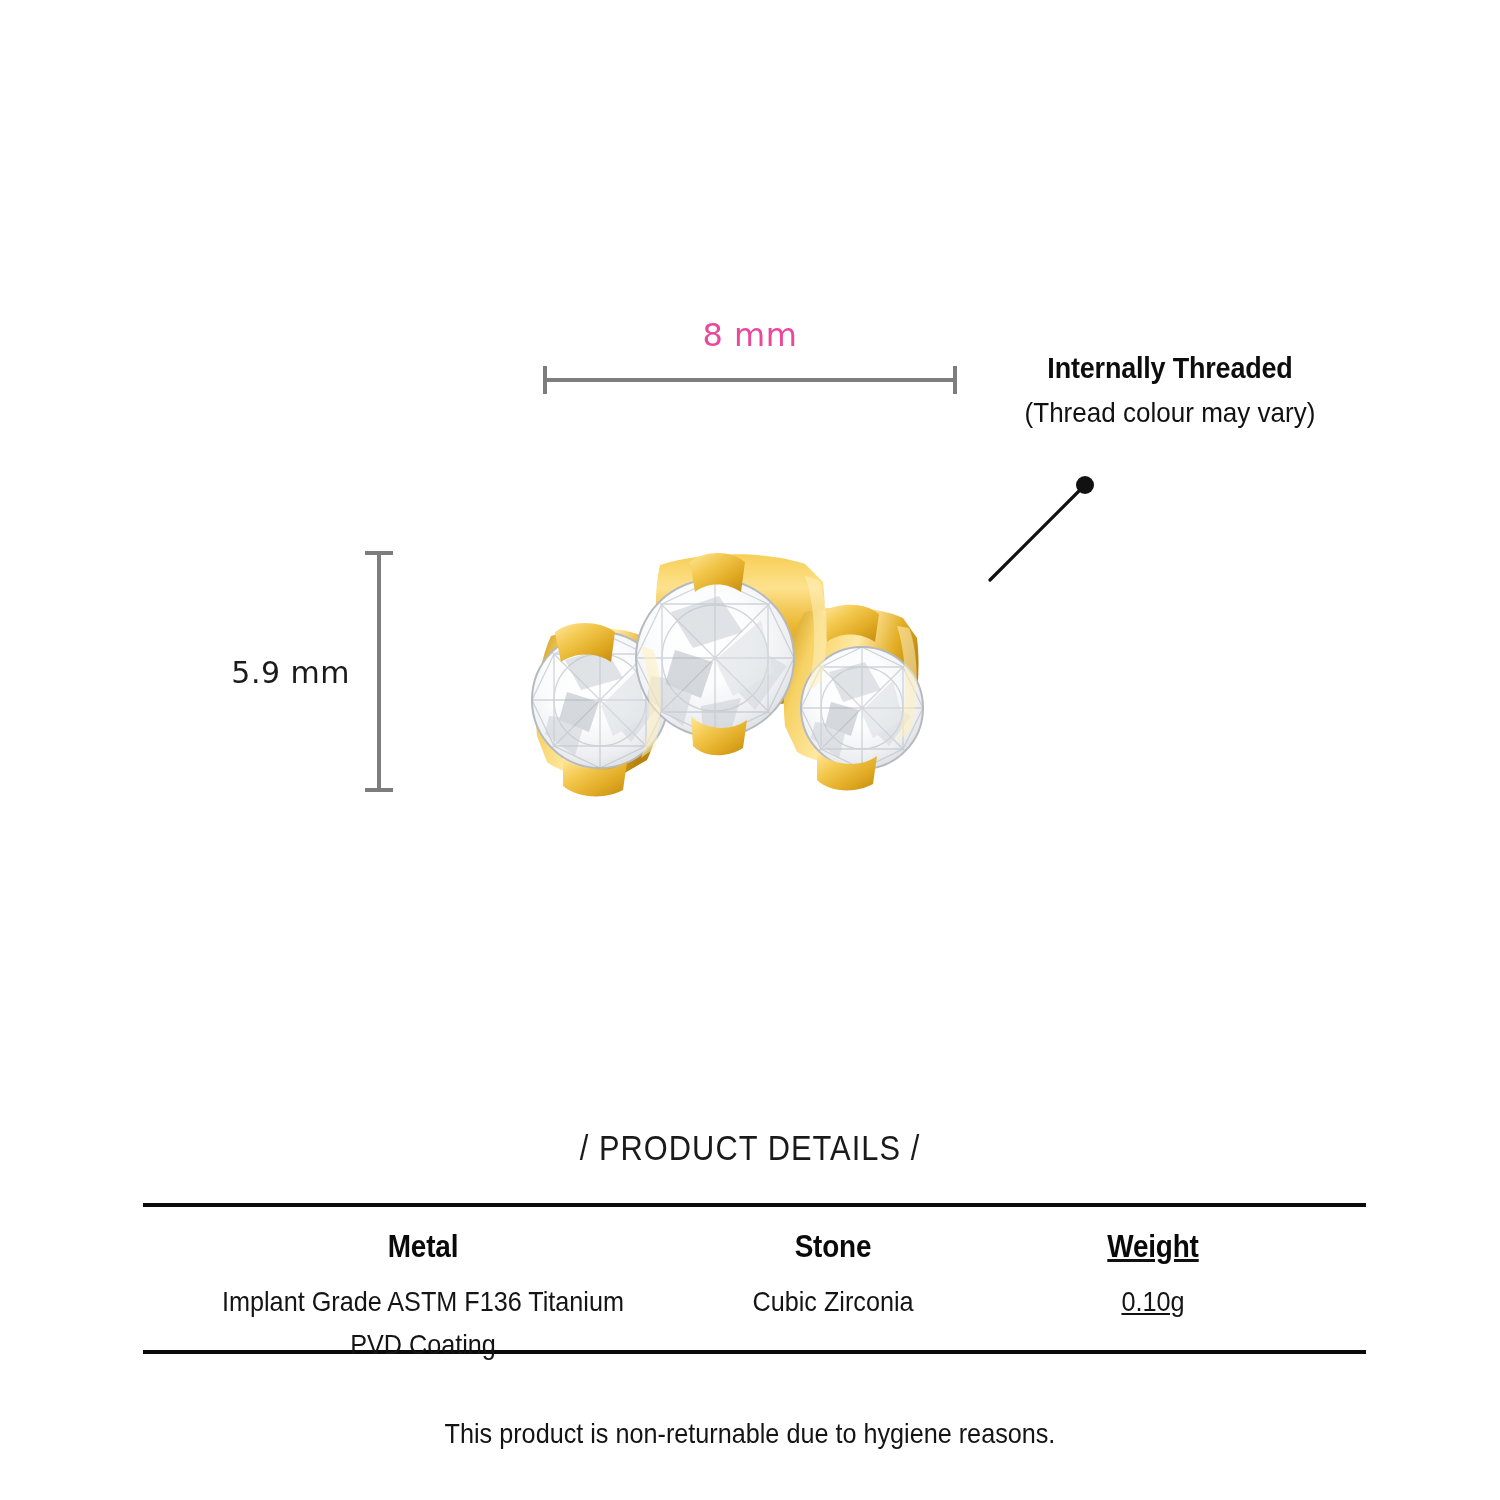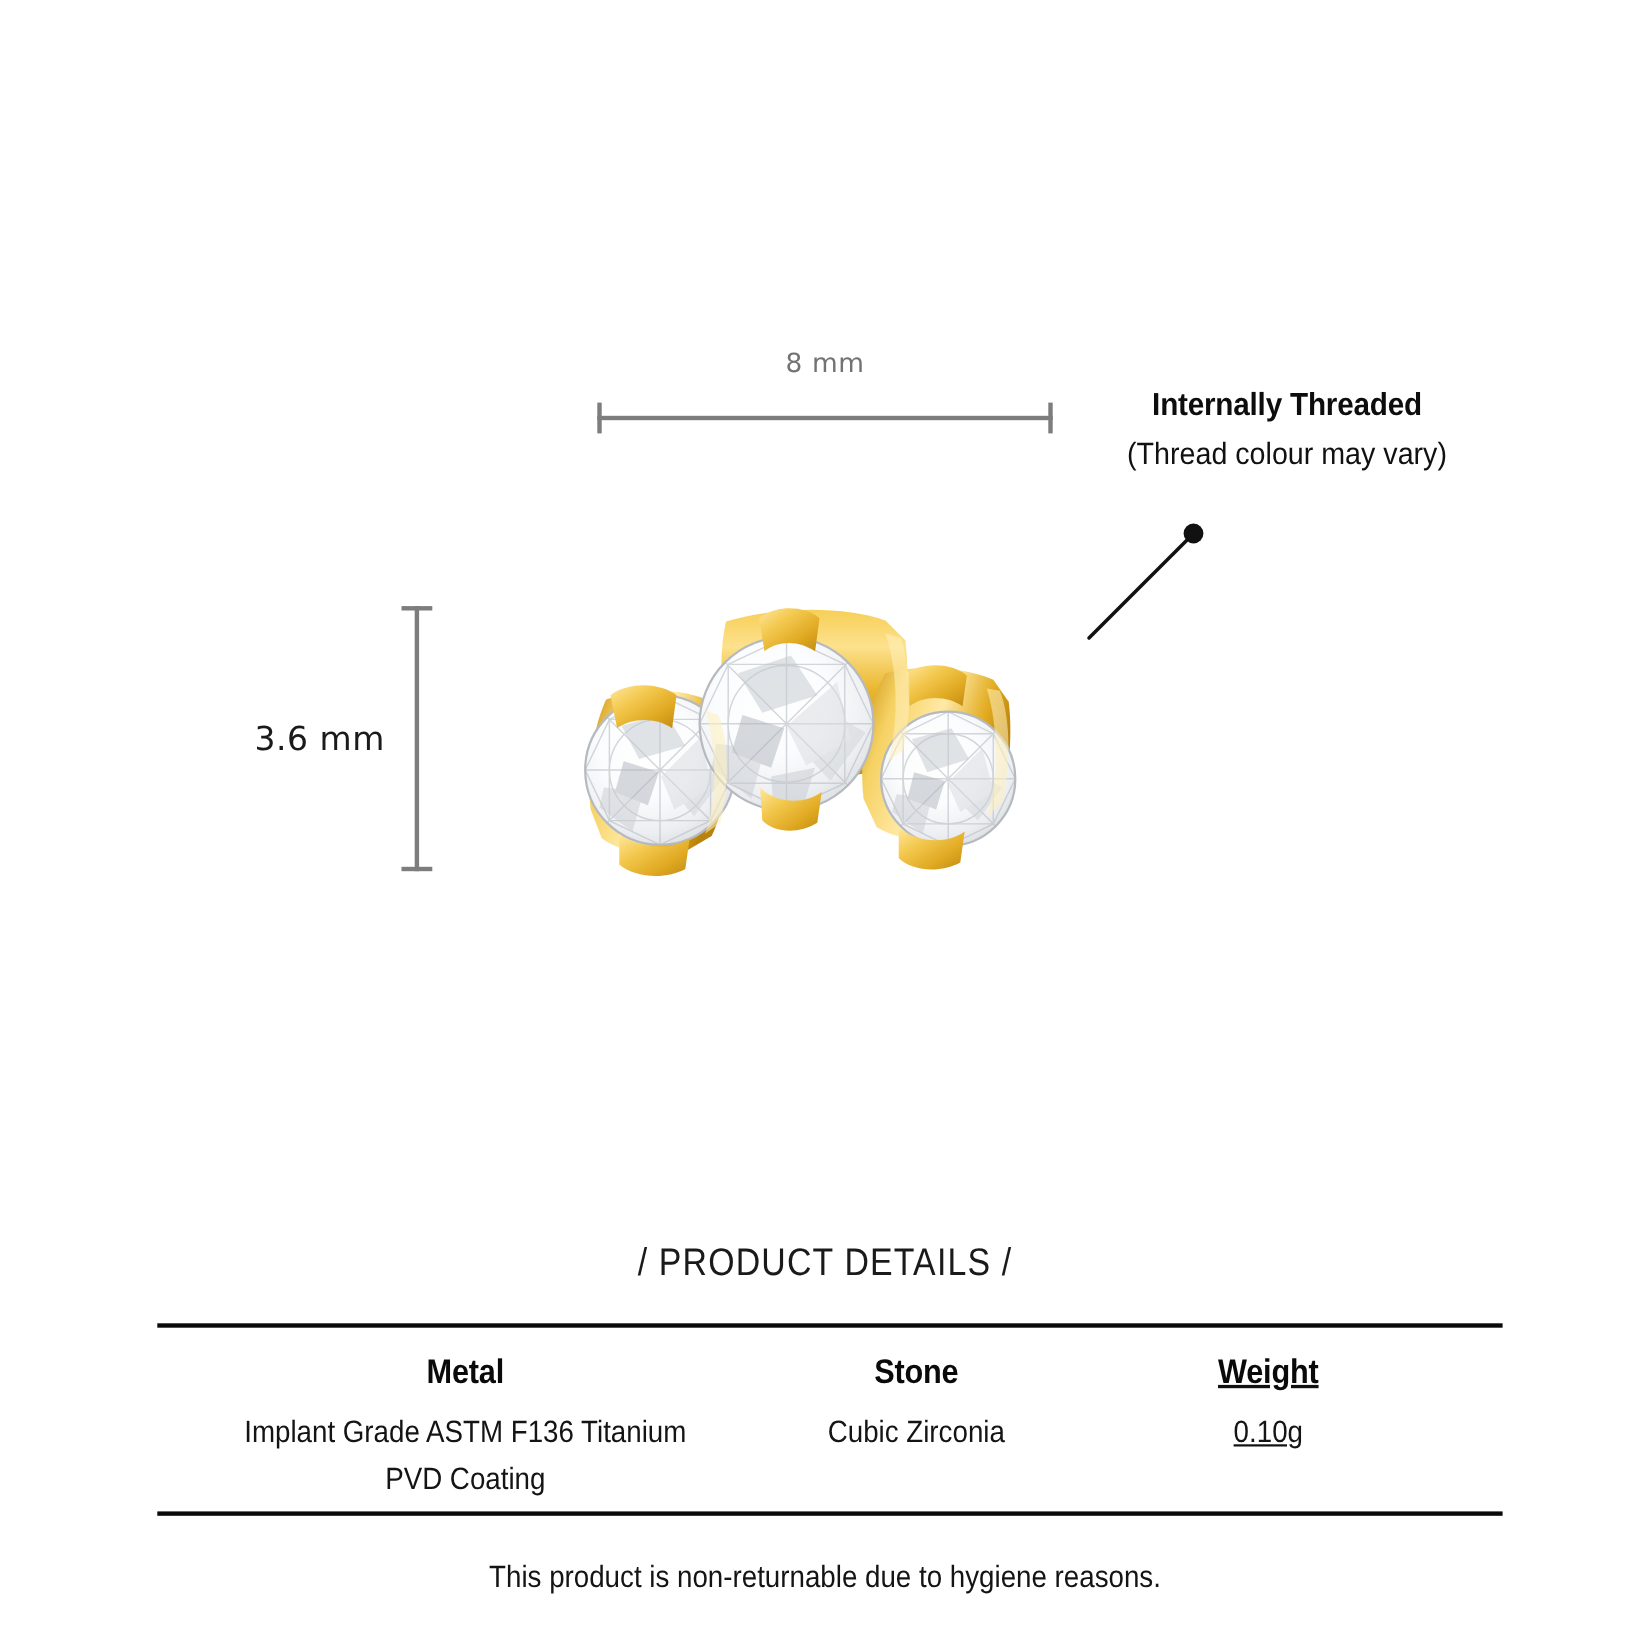--- a/index.html
+++ b/index.html
@@ -27,24 +27,24 @@
 
   
   .abs { position: absolute; }
 
   
   #dim-h-label {
     left: 543px;
     top: 316px;
     width: 414px;
     text-align: center;
-    font-size: 24px;
+    font-size: 32px;
     font-weight: 400;
     letter-spacing: 0.5px;
-    color: #737373;
+    color: #ec4899;
     font-family: "DejaVu Sans", "Liberation Sans", sans-serif;
   }
   #dim-h-line {
     left: 543px;
     top: 378px;
     width: 414px;
     height: 4px;
     background: #7d7d7d;
   }
   #dim-h-cap-left, #dim-h-cap-right {
@@ -141,21 +141,21 @@
     top: 1203px;
     width: 1223px;
   }
   .rule {
     width: 100%;
     height: 4px;
     background: #0a0a0a;
   }
   #details-body {
     position: relative;
-    height: 167px;
+    height: 143px;
   }
   .detail-col {
     position: absolute;
     top: 22px;
     text-align: center;
   }
   .col-metal  { left: 30px;  width: 500px; }
   .col-stone  { left: 530px; width: 320px; }
   .col-weight { left: 840px; width: 340px; text-decoration: underline; }
 
@@ -197,21 +197,21 @@
 </head>
 <body>
 
 <div class="stage">
 
   <div class="abs" id="dim-h-label">8 mm</div>
   <div class="abs" id="dim-h-line"></div>
   <div class="abs" id="dim-h-cap-left"></div>
   <div class="abs" id="dim-h-cap-right"></div>
 
-  <div class="abs" id="dim-v-label">3.6 mm</div>
+  <div class="abs" id="dim-v-label">5.9 mm</div>
   <div class="abs" id="dim-v-line"></div>
   <div class="abs" id="dim-v-cap-top"></div>
   <div class="abs" id="dim-v-cap-bottom"></div>
 
   <div class="abs" id="callout-title">Internally Threaded</div>
   <div class="abs" id="callout-sub">(Thread colour may vary)</div>
 
   <svg class="abs" id="callout-leader" width="140" height="130" viewBox="0 0 140 130">
     <line x1="15" y1="110" x2="108" y2="17" stroke="#111111" stroke-width="3.2" stroke-linecap="round"></line>
     <circle cx="110" cy="15" r="9" fill="#111111"></circle>

